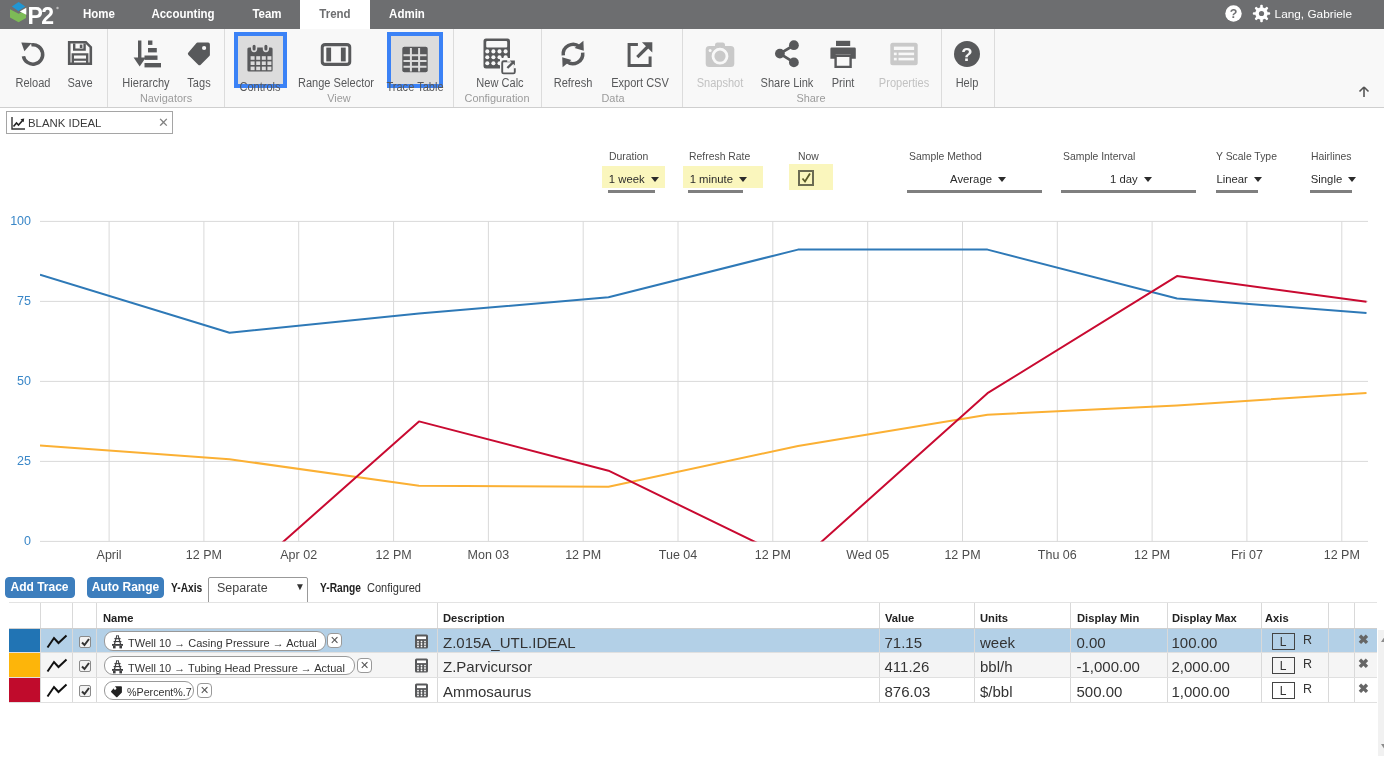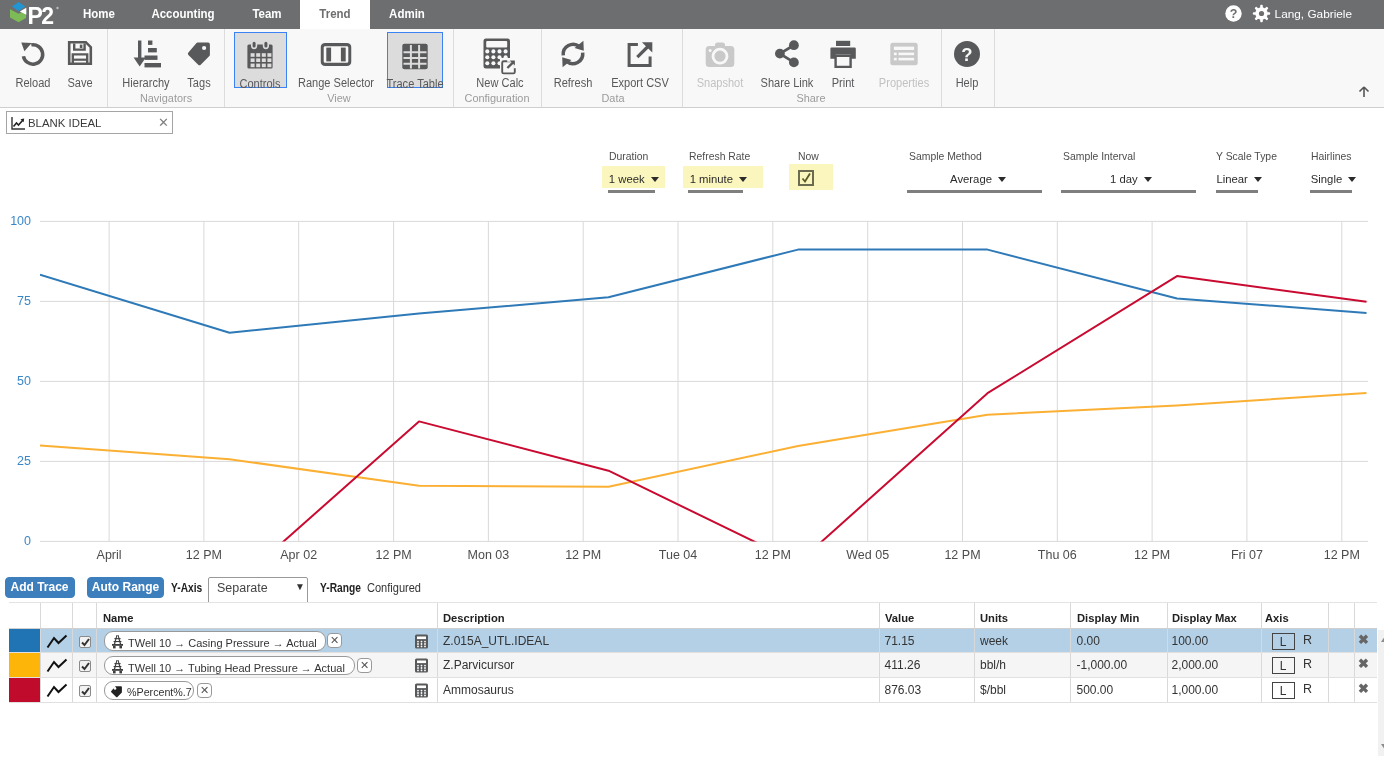--- a/index.html
+++ b/index.html
@@ -22,21 +22,21 @@
 
 #toolbar { position:absolute; left:0; top:29px; width:1384px; height:79px;
   background:#f8f8f8; border-bottom:1px solid #cfcfcf; }
 .tbsep { position:absolute; top:0; width:1px; height:78px; background:#dcdcdc; }
 .tbbtn { position:absolute; top:2px; text-align:center; }
 .tbico { position:absolute; left:50%; transform:translateX(-50%); top:9px; }
 .tblabel { position:absolute; top:45px; left:50%; transform:translateX(-50%) scaleX(0.92);
   font-size:12px; color:#58595b; white-space:nowrap; }
 .tbgroup { position:absolute; top:63px; font-size:11.5px; color:#9b9b9b;
   text-align:center; white-space:nowrap; transform:translateX(-50%) scaleX(0.95); }
-.pressed { background:#dcdcdc; border:1px solid #3b82f6;text-align:right; }
+.pressed { background:#dcdcdc; border:4px solid #3b82f6;text-align:right; }
 .disabled .tblabel { color:#c2c2c2; }
 
 
 #tabrow { position:absolute; left:0; top:108px; width:1384px; height:27px; background:#fff; }
 #trendtab2 { position:absolute; left:6px; top:3px; width:167px; height:23px;
   background:#fff; border:1px solid #a5a5a5; }
 #trendtab2 .tname { position:absolute; left:21px; top:5px; font-size:11.4px; color:#3b3b3b; }
 #trendtab2 .tx { position:absolute; left:151px; top:3px; font-size:13px; color:#808080; }
 
 
@@ -51,21 +51,21 @@
 
 .bluebtn { position:absolute; top:577px; height:21px; background:#3d7ebd;
   border:1px solid #3d7ebd; border-radius:4px; color:#fff; font-size:12px;
   font-weight:bold; text-align:center; line-height:19px; }
 
 
 #ttable { position:absolute; left:0; top:0; width:1384px; height:763px; pointer-events:none;margin-left:9px; }
 .th { position:absolute; font-size:11.8px; font-weight:bold; color:#222; top:611px; transform:scaleX(0.95); transform-origin:left; }
 .trow { position:absolute; left:0; width:1368px; height:24.6px; }
 .cell-sep { position:absolute; top:0; width:1px; height:100%; background:#d9d9d9; }
-.rtext { position:absolute; font-size:12px; color:#333; top:5px; white-space:nowrap; }
+.rtext { position:absolute; font-size:15px; color:#333; top:5px; white-space:nowrap; }
 .pill { position:absolute; top:2.5px; height:19.5px; background:#fff; border:1px solid #999;
   border-radius:9px; font-size:11px; color:#333; white-space:nowrap; }
 .pillx { position:absolute; top:4.5px; width:15px; height:15px; background:#fff;
   border:1px solid #999; border-radius:4px; color:#555; font-size:11px;
   line-height:13px; text-align:center; }
 .lbtn { position:absolute; top:4px; width:23px; height:17px; border:1px solid #444;
   background:transparent; font-size:12px; color:#333; text-align:center; line-height:16px; }
 .rtxt { position:absolute; top:4px; font-size:12.5px; color:#333; }
 .delx { position:absolute; top:3px; font-size:13px; color:#666; font-weight:bold; }
 </style>

